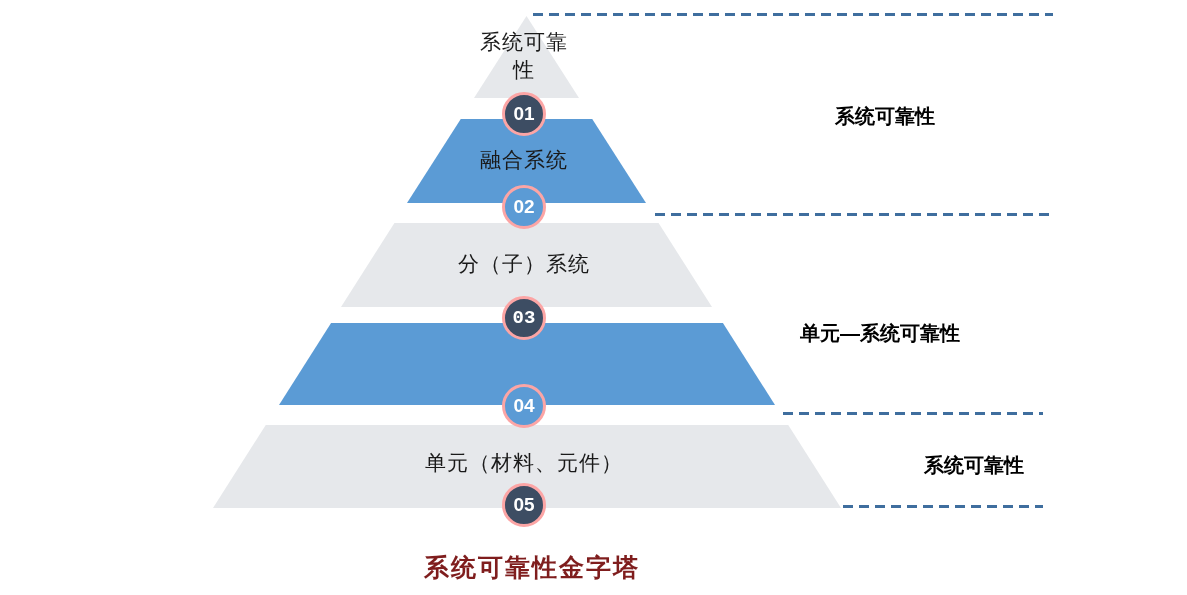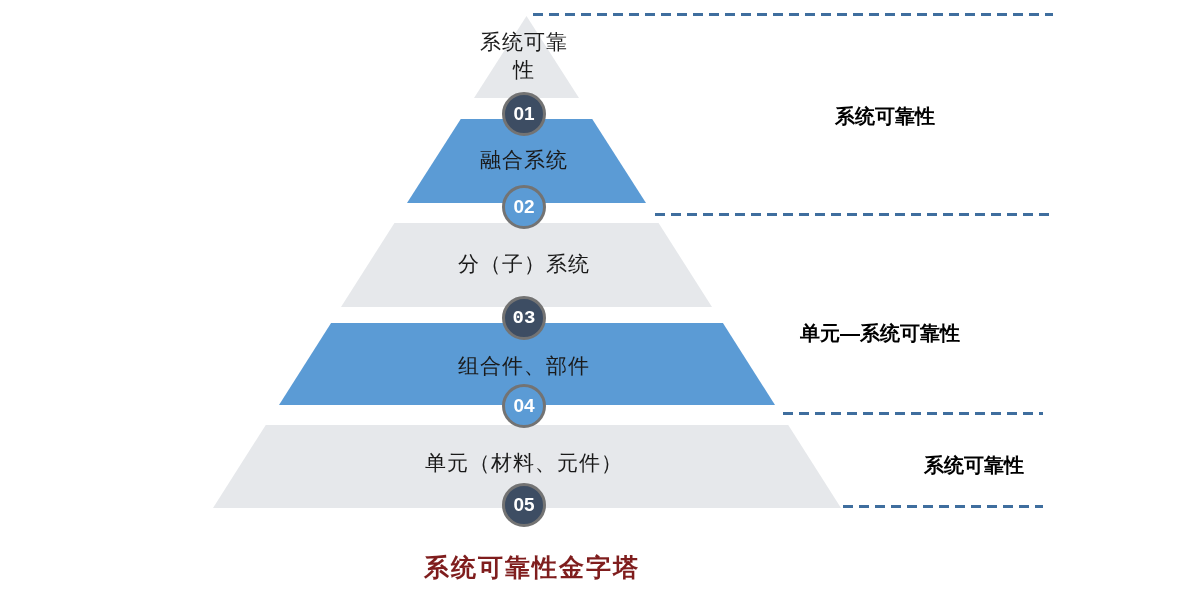--- a/index.html
+++ b/index.html
@@ -42,21 +42,21 @@
   .t2 { left: 374px; top: 146px; width: 300px; }
   .t3 { left: 374px; top: 250px; width: 300px; }
   .t4 { left: 374px; top: 352px; width: 300px; }
   .t5 { left: 374px; top: 449px; width: 300px; }
   
   .badge {
     position: absolute;
     left: 502px;
     width: 44px; height: 44px;
     box-sizing: border-box;
-    border: 3px solid #737373;
+    border: 3px solid #fca5a5;
     border-radius: 50%;
     color: #ffffff;
     font-size: 19px;
     font-weight: bold;
     display: flex;
     align-items: center;
     justify-content: center;
   }
   .badge.dark { background: #3d4d63; }
   .badge.blue { background: #5b9bd5; }
@@ -105,21 +105,20 @@
 
   <div class="level gray lv1"></div>
   <div class="level blue lv2"></div>
   <div class="level gray lv3"></div>
   <div class="level blue lv4"></div>
   <div class="level gray lv5"></div>
 
   <div class="level-label t1">系统可靠性</div>
   <div class="level-label t2">融合系统</div>
   <div class="level-label t3">分（子）系统</div>
-  <div class="level-label t4">组合件、部件</div>
   <div class="level-label t5">单元（材料、元件）</div>
 
   <div class="badge dark b1">01</div>
   <div class="badge blue b2">02</div>
   <div class="badge dark b3">03</div>
   <div class="badge blue b4">04</div>
   <div class="badge dark b5">05</div>
 
   <div class="dash d1"></div>
   <div class="dash d2"></div>

